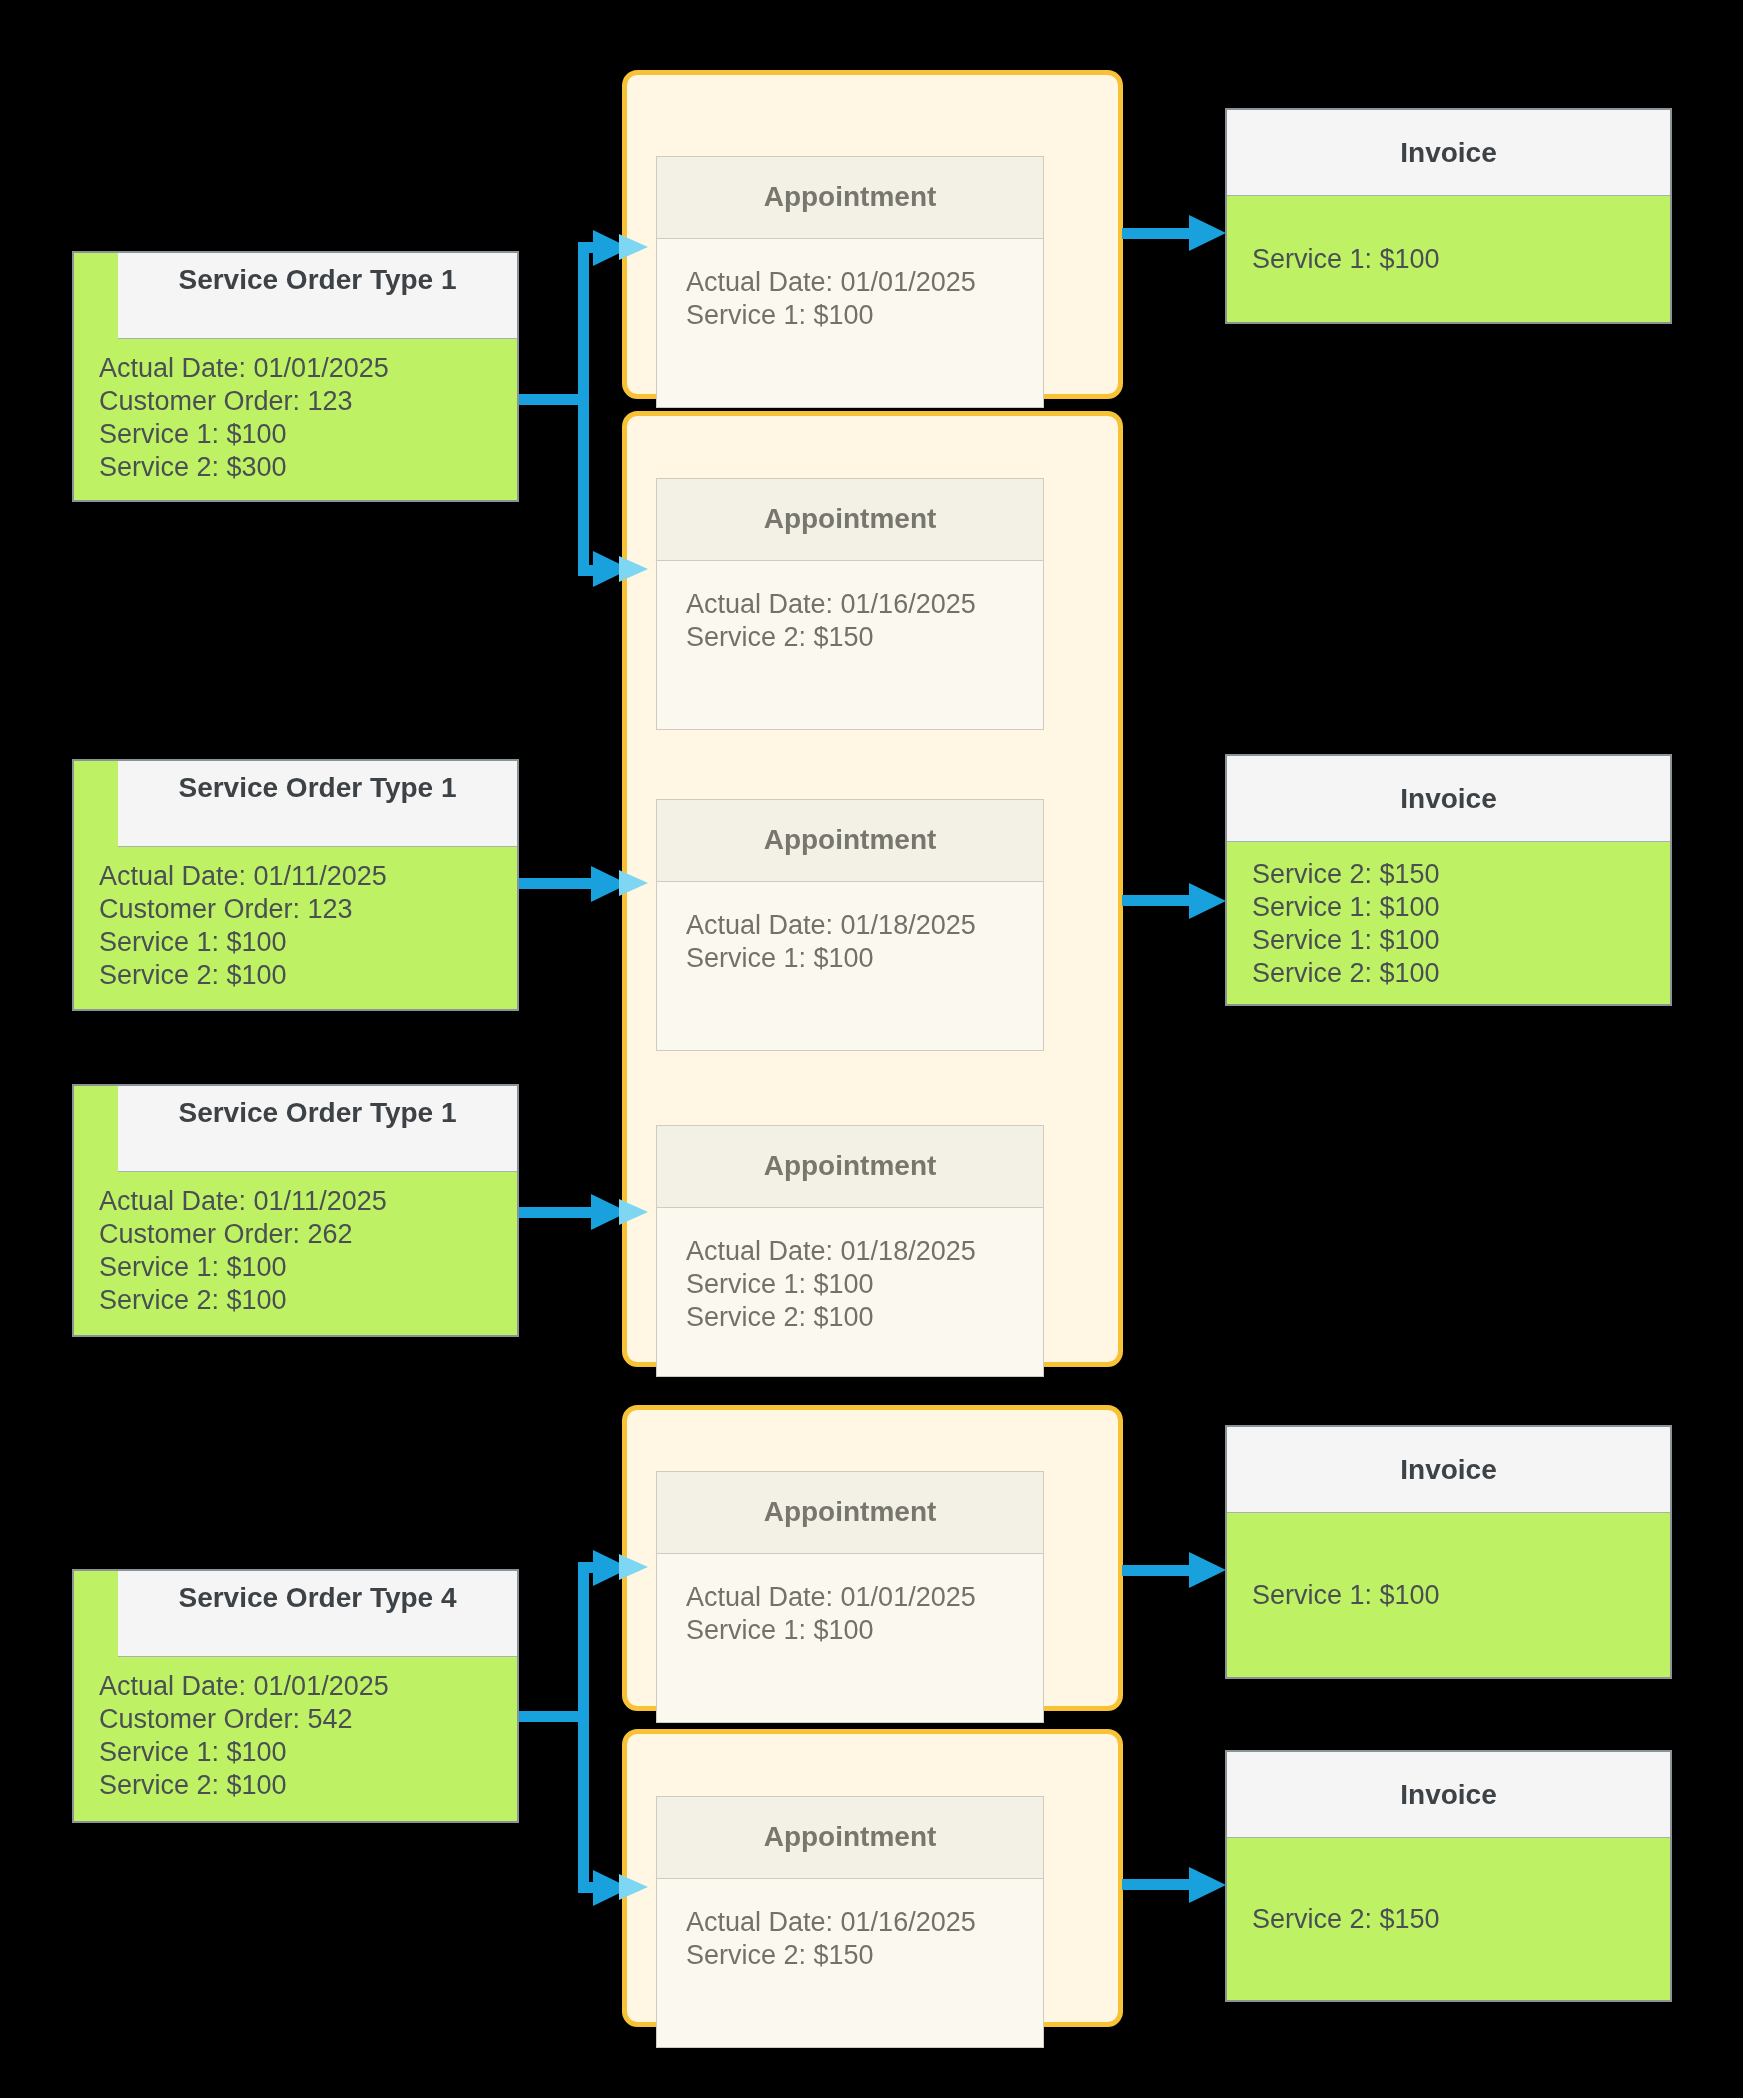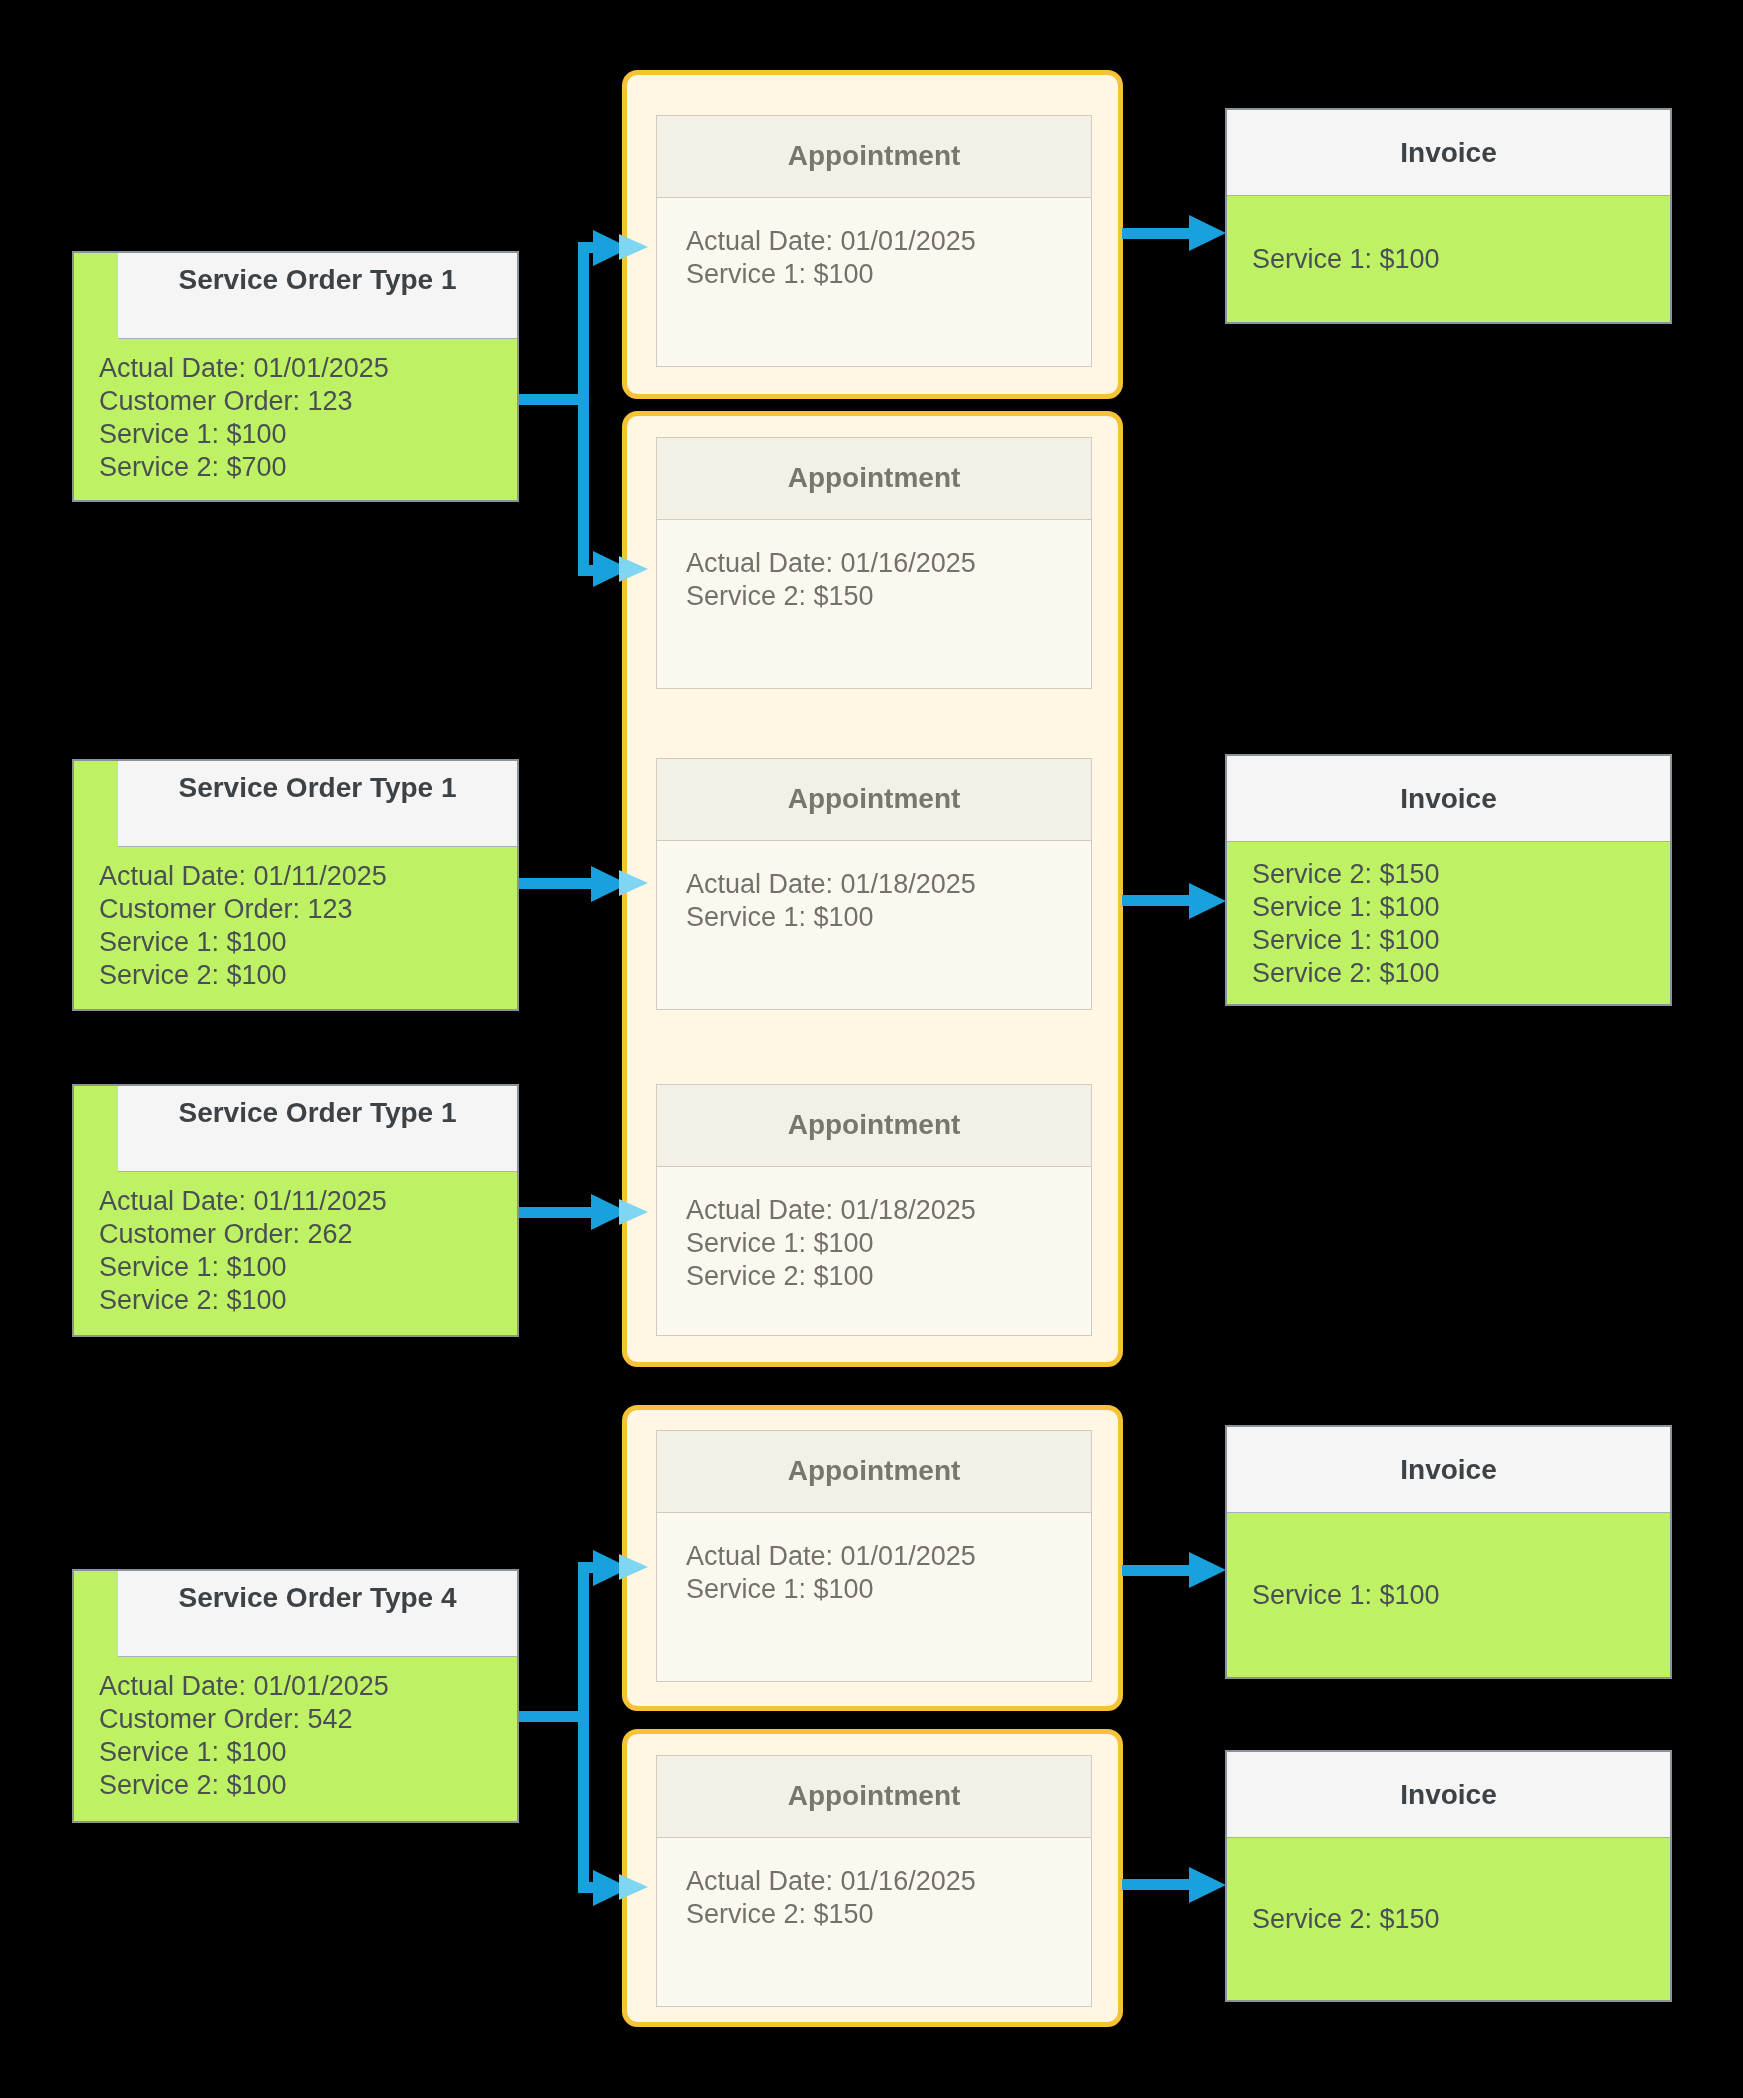--- a/index.html
+++ b/index.html
@@ -19,22 +19,22 @@
     font-size:28px;color:var(--ink-dark);line-height:33px;}
   .so .card-head{padding-top:9.6px;margin-left:44px;}
   .invoice .card-head{padding-top:26px;}
   .card-body{font-size:27px;line-height:33px;color:var(--ink-body);padding-left:25px;}
   .so .card-body{padding-top:13.4px;}
   .invoice .card-body{display:flex;flex-direction:column;justify-content:center;position:absolute;
     top:87px;bottom:0;left:0;right:0;padding-left:25px;}
   
   .group{position:absolute;background:var(--grp-fill);border:5.8px solid var(--grp-border);
     border-radius:15.4px;box-sizing:border-box;}
-  .app{position:absolute;width:436px;height:252px;background:var(--app-body);
-    border:1.9px solid var(--app-border);box-sizing:border-box;}
+  .app{position:absolute;width:388px;height:252px;background:var(--app-body);
+    border:1.9px solid var(--app-border);box-sizing:border-box;margin-top:41px;}
   .app-head{height:82px;background:var(--app-head);border-bottom:1.9px solid var(--app-border);
     box-sizing:border-box;text-align:center;font-weight:bold;font-size:28px;
     line-height:80px;color:var(--ink-apphead);}
   .app-body{padding:27px 0 0 29px;font-size:27px;line-height:33px;color:var(--ink-app);}
   
   .seg{position:absolute;background:var(--blue);z-index:5;}
   .ah{position:absolute;width:0;height:0;border-top:18px solid transparent;
     border-bottom:18px solid transparent;border-left:37px solid var(--blue);z-index:6;}
   .atip{position:absolute;width:0;height:0;border-top:13.4px solid transparent;
     border-bottom:13.4px solid transparent;border-left:29px solid var(--blue-tip);z-index:7;}
@@ -65,21 +65,21 @@
 <body>
 
 <div class="canvas">
 
   <div class="card so" id="so1">
     <div class="card-head">Service Order Type 1</div>
     <div class="card-body">
       <div>Actual Date: 01/01/2025</div>
       <div>Customer Order: 123</div>
       <div>Service 1: $100</div>
-      <div>Service 2: $700</div>
+      <div>Service 2: $300</div>
     </div>
   </div>
   <div class="card so" id="so2">
     <div class="card-head">Service Order Type 1</div>
     <div class="card-body">
       <div>Actual Date: 01/11/2025</div>
       <div>Customer Order: 123</div>
       <div>Service 1: $100</div>
       <div>Service 2: $100</div>
     </div>

